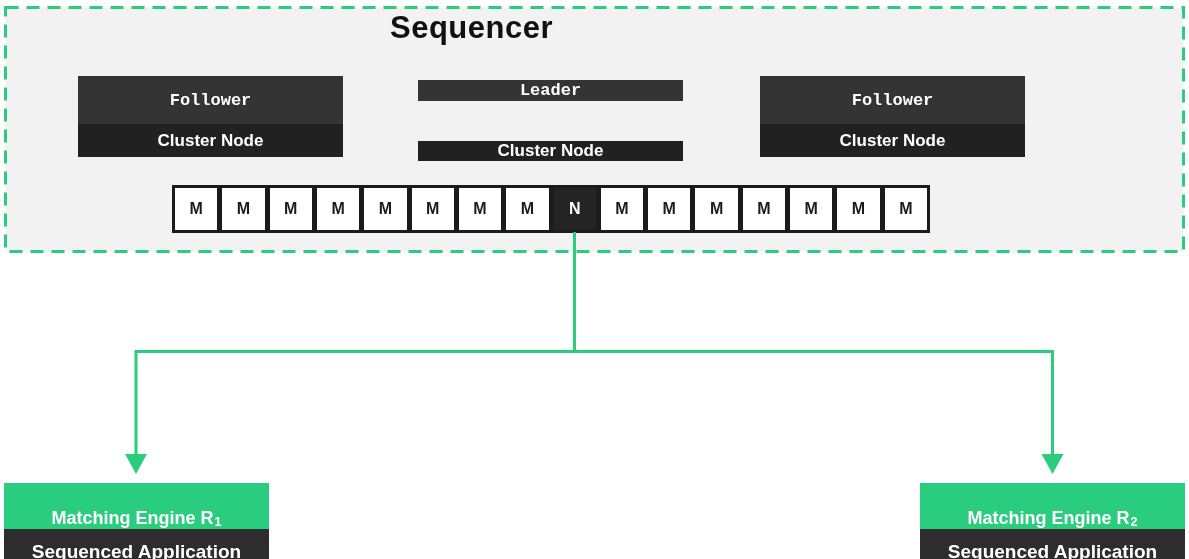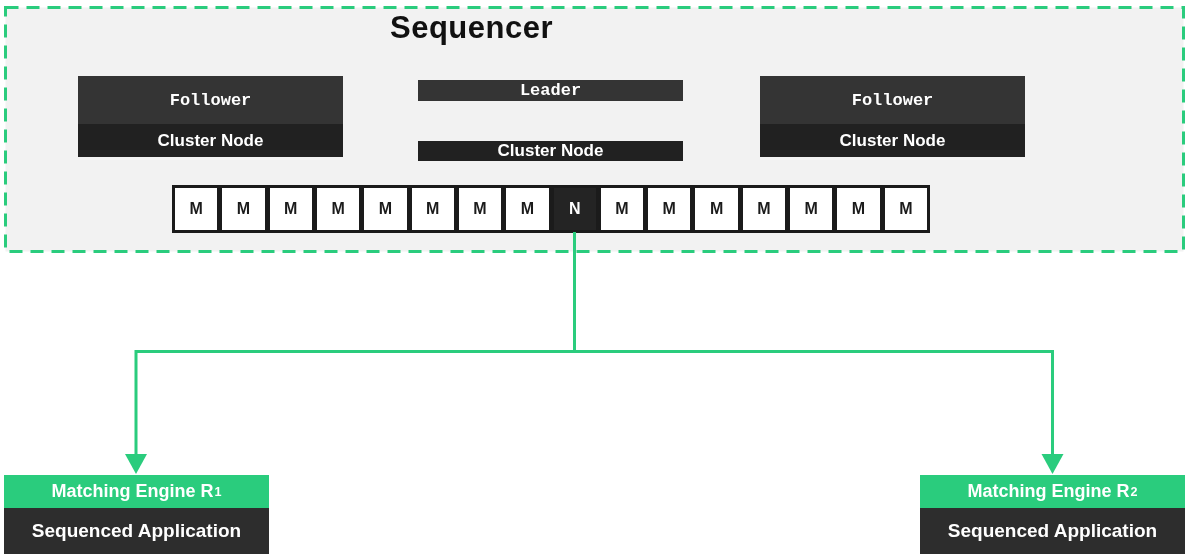--- a/index.html
+++ b/index.html
@@ -98,28 +98,29 @@
   }
 
   .replica-box {
     position: absolute;
     width: 265px;
     top: 475px;
   }
   #replica-left  { left: 4px; }
   #replica-right { left: 920px; }
   .replica-box .engine-section {
-    height: 33px;
+    height: 46px;
     background: var(--green);
     color: #ffffff;
     display: flex;
-    align-items: center;
+    align-items: flex-end;
     justify-content: center;
     font-size: 18px;
     font-weight: 700;
+    margin-top: 8px;
   }
   .replica-box .app-section {
     height: 46px;
     background: var(--app);
     color: #ffffff;
     display: flex;
     align-items: center;
     justify-content: center;
     font-size: 19px;
     font-weight: 700;

